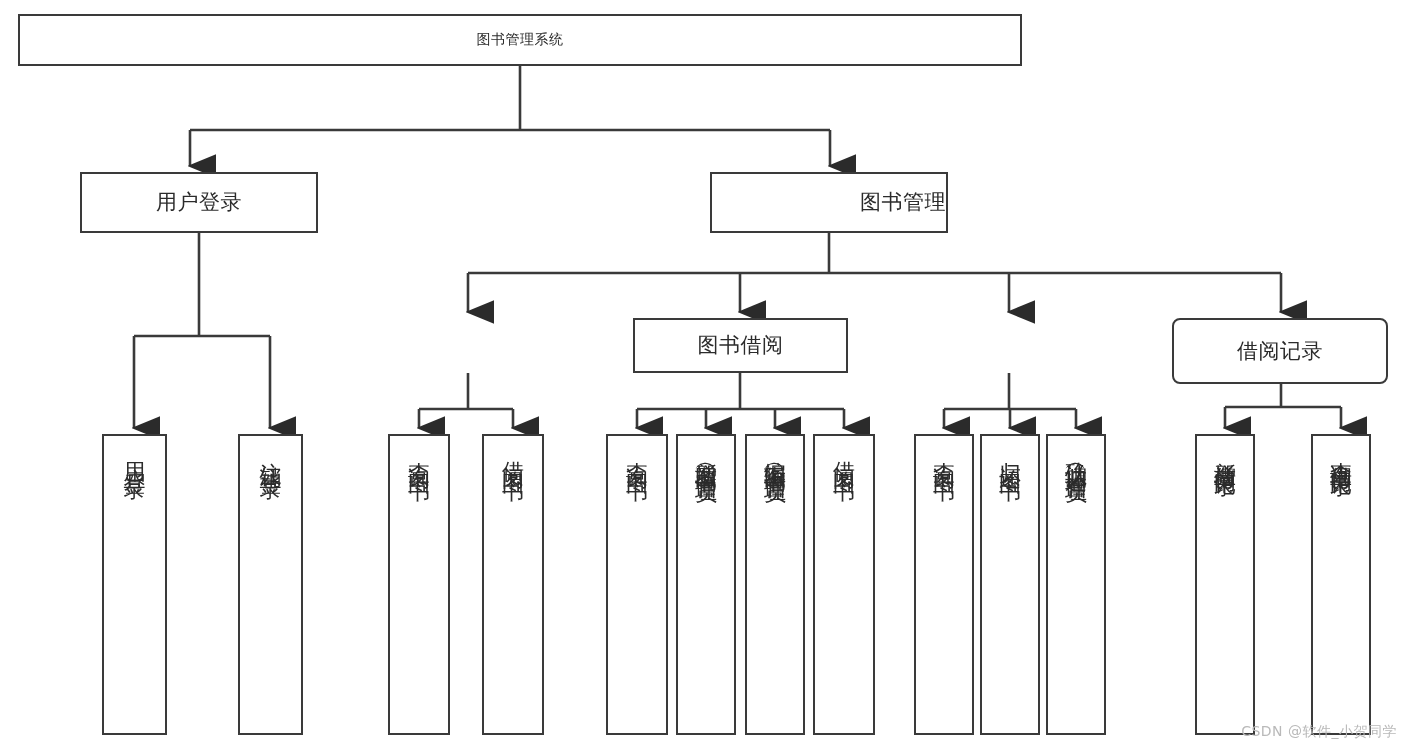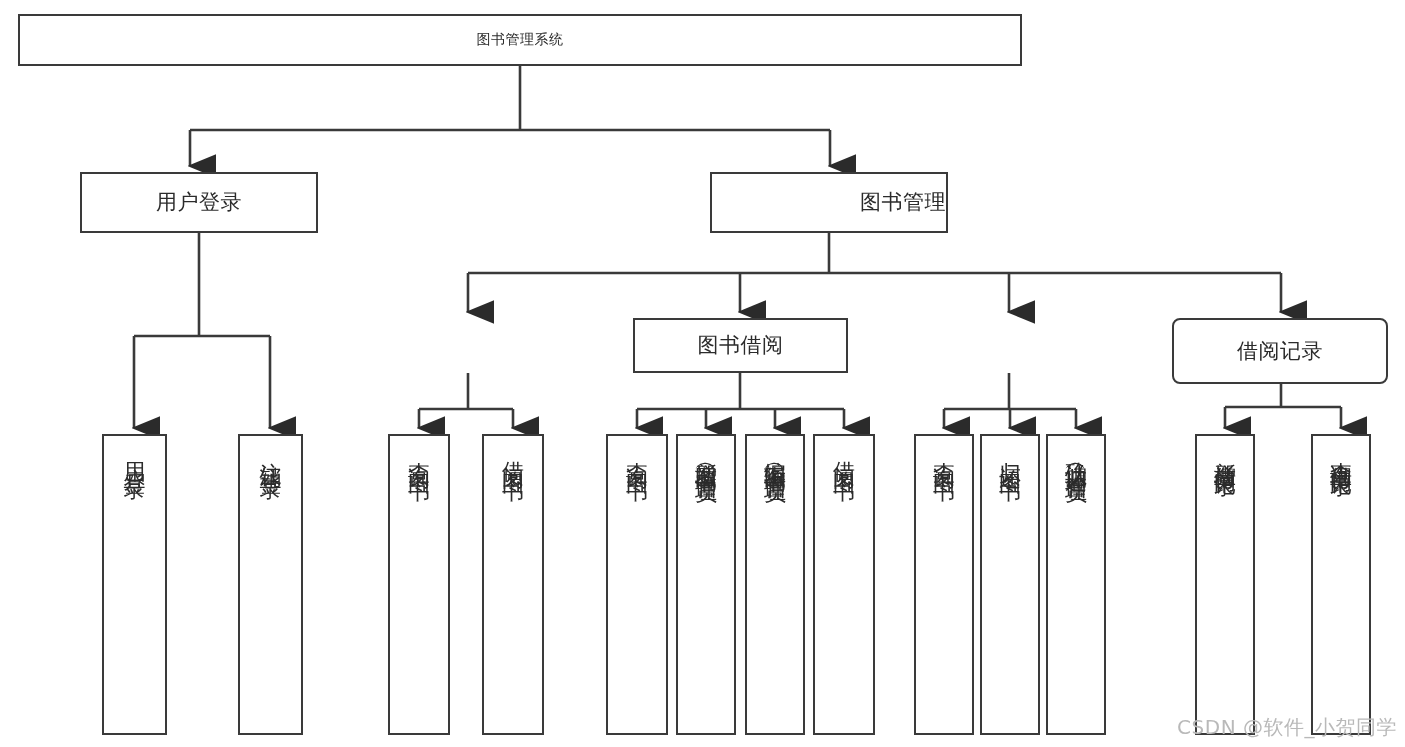--- a/index.html
+++ b/index.html
@@ -64,21 +64,21 @@
     white-space: nowrap;
     margin-top: 4px;
   }
   .v-node.tall .label {
     letter-spacing: 3px;
   }
   .watermark {
     position: absolute;
     right: 8px;
     bottom: 6px;
-    font-size: 20px;
+    font-size: 14px;
     color: #b9b9b9;
     white-space: nowrap;
     letter-spacing: 0.5px;
   }
 </style>
 </head>
 <body>
 
 <div id="canvas">
 

